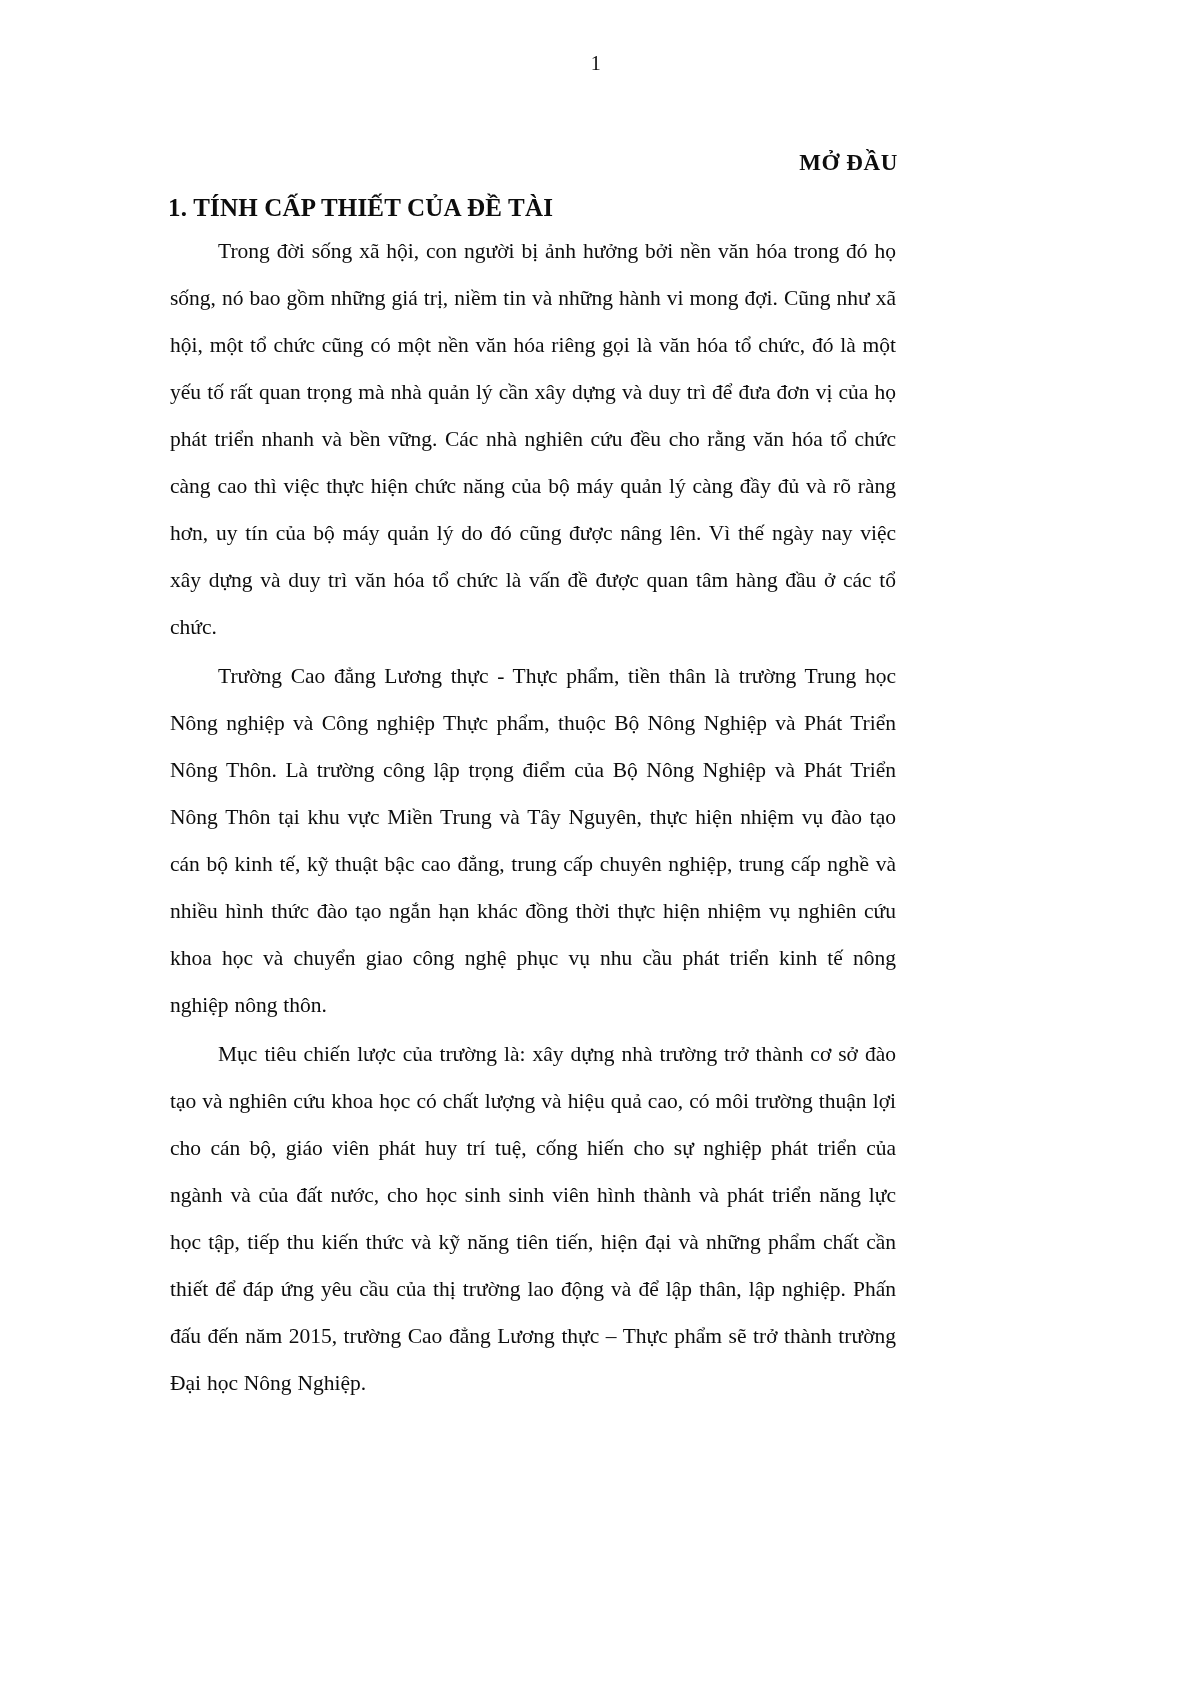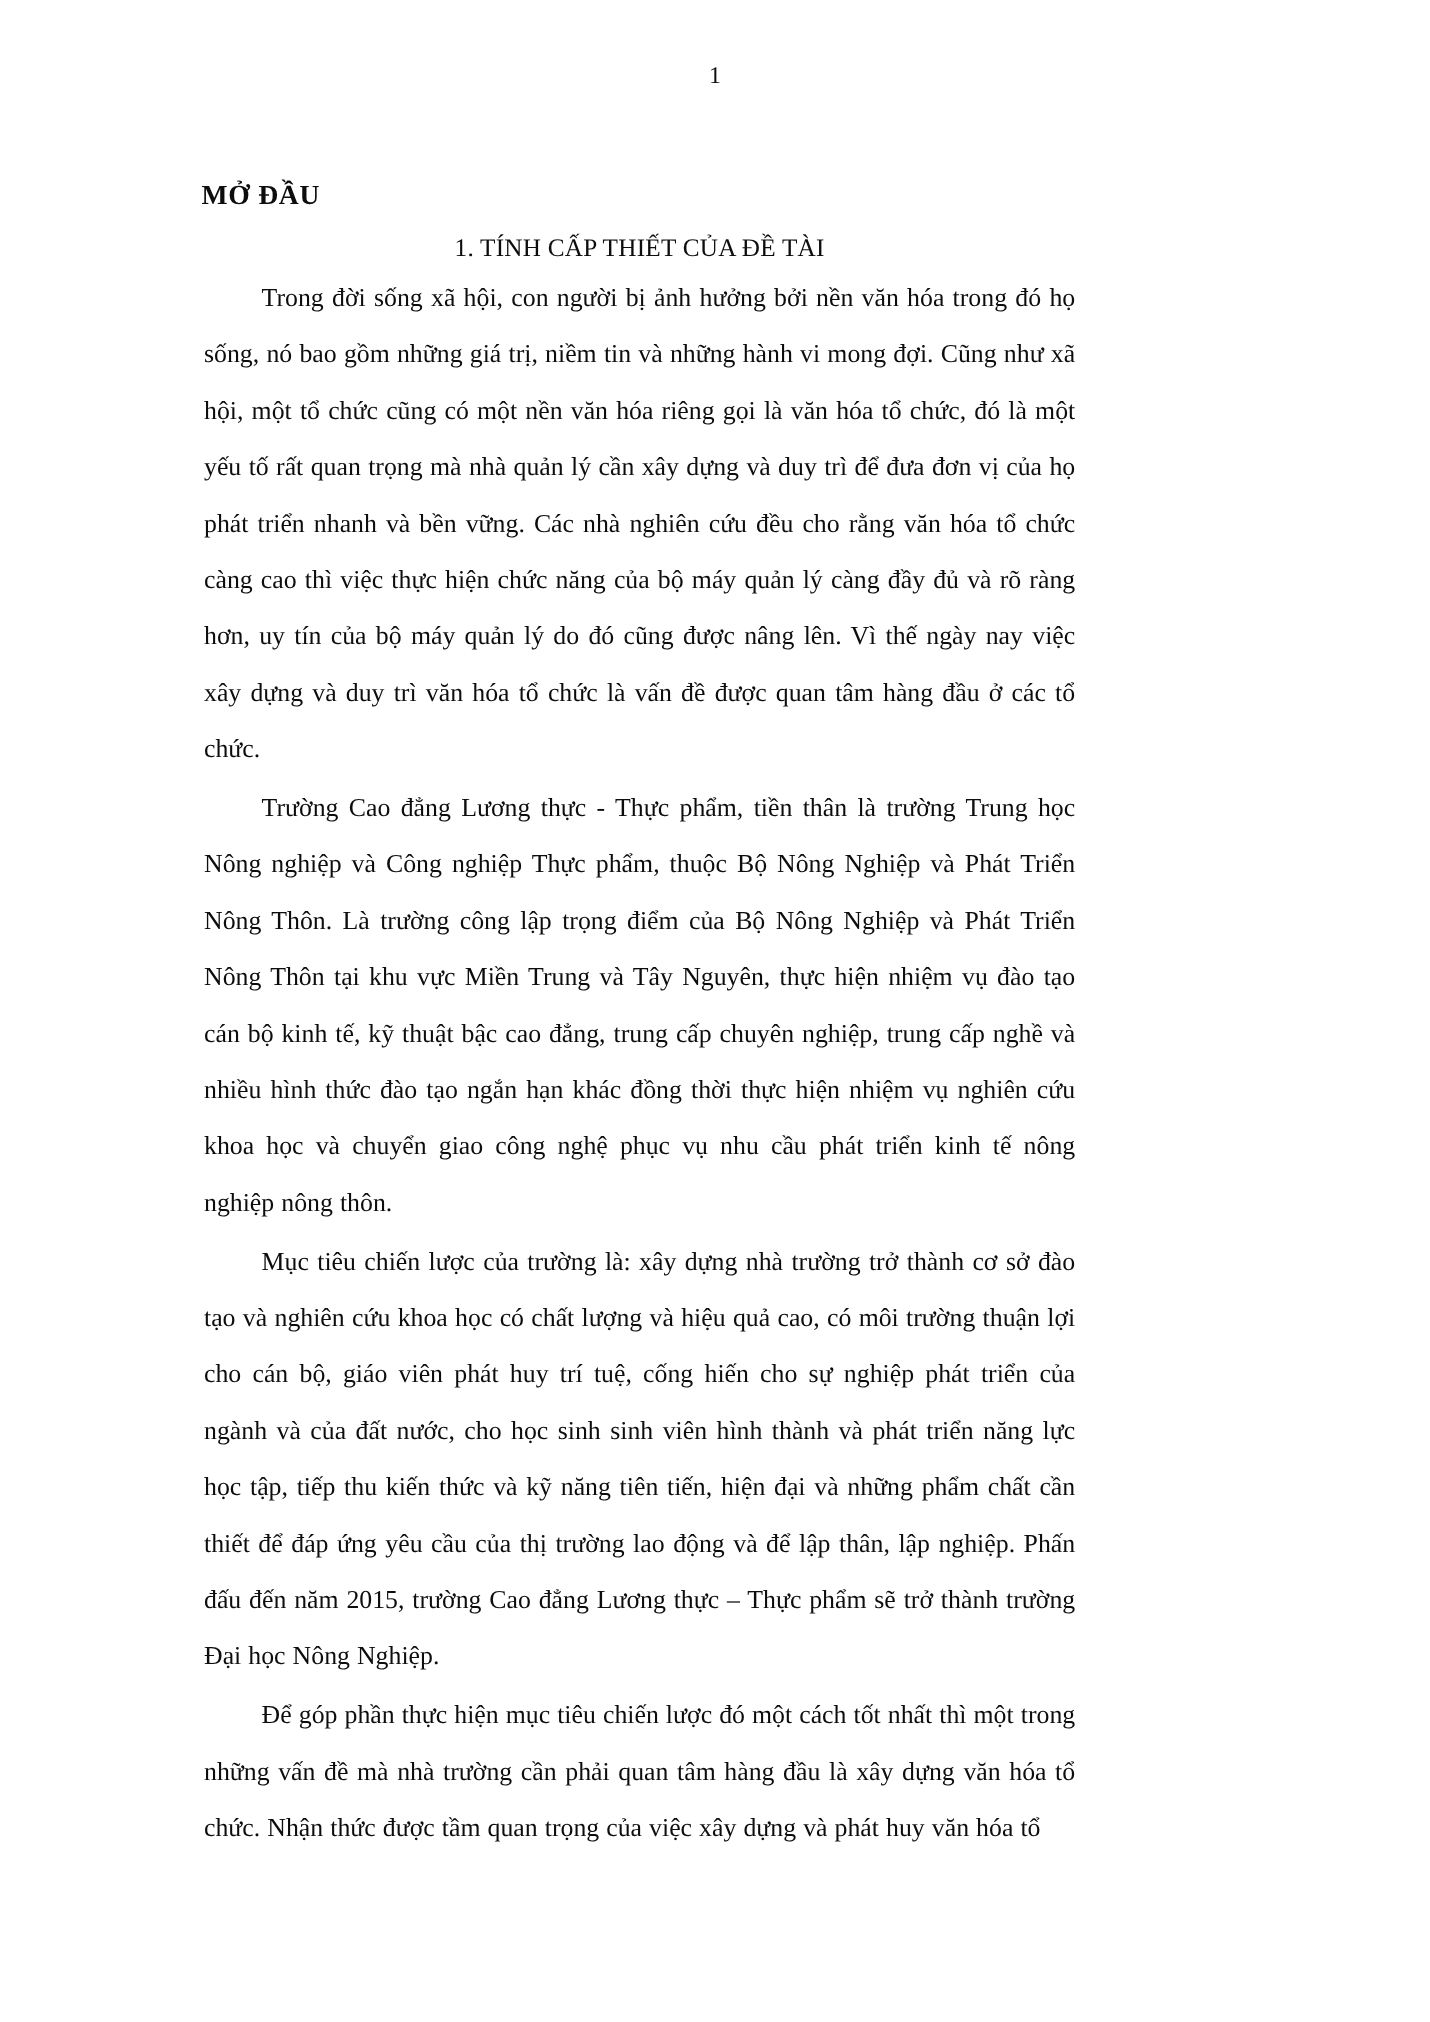--- a/index.html
+++ b/index.html
@@ -27,32 +27,32 @@
     font-size: 20px;
     letter-spacing: 0.5px;
   }
   .content {
     position: absolute;
     top: 150px;
     left: 168px;
     width: 730px;
   }
   .doc-title {
-    text-align: left;
+    text-align: right;
     font-weight: bold;
     font-size: 23px;
     letter-spacing: 0.6px;
     margin: 0 0 18px 0;
   }
   .section-heading {
-    font-weight: normal;
-    font-size: 21px;
+    font-weight: bold;
+    font-size: 25px;
     letter-spacing: 0.2px;
     margin: 0 0 6px 0;
-    text-align: center;
+    text-align: left;
   }
   p.body-par {
     font-size: 21.5px;
     line-height: 47px;
     text-align: justify;
     text-justify: inter-word;
     margin: 2px;
     text-indent: 48px;
     word-spacing: 0.5px;
   }
@@ -69,16 +69,15 @@
 
   <div class="content">
 
     <h1 class="doc-title">MỞ ĐẦU</h1>
 
     <h2 class="section-heading">1. TÍNH CẤP THIẾT CỦA ĐỀ TÀI</h2>
 
     <p class="body-par">Trong đời sống xã hội, con người bị ảnh hưởng bởi nền văn hóa trong đó họ sống, nó bao gồm những giá trị, niềm tin và những hành vi mong đợi. Cũng như xã hội, một tổ chức cũng có một nền văn hóa riêng gọi là văn hóa tổ chức, đó là một yếu tố rất quan trọng mà nhà quản lý cần xây dựng và duy trì để đưa đơn vị của họ phát triển nhanh và bền vững. Các nhà nghiên cứu đều cho rằng văn hóa tổ chức càng cao thì việc thực hiện chức năng của bộ máy quản lý càng đầy đủ và rõ ràng hơn, uy tín của bộ máy quản lý do đó cũng được nâng lên. Vì thế ngày nay việc xây dựng và duy trì văn hóa tổ chức là vấn đề được quan tâm hàng đầu ở các tổ chức.</p>
     <p class="body-par">Trường Cao đẳng Lương thực - Thực phẩm, tiền thân là trường Trung học Nông nghiệp và Công nghiệp Thực phẩm, thuộc Bộ Nông Nghiệp và Phát Triển Nông Thôn. Là trường công lập trọng điểm của Bộ Nông Nghiệp và Phát Triển Nông Thôn tại khu vực Miền Trung và Tây Nguyên, thực hiện nhiệm vụ đào tạo cán bộ kinh tế, kỹ thuật bậc cao đẳng, trung cấp chuyên nghiệp, trung cấp nghề và nhiều hình thức đào tạo ngắn hạn khác đồng thời thực hiện nhiệm vụ nghiên cứu khoa học và chuyển giao công nghệ phục vụ nhu cầu phát triển kinh tế nông nghiệp nông thôn.</p>
     <p class="body-par">Mục tiêu chiến lược của trường là: xây dựng nhà trường trở thành cơ sở đào tạo và nghiên cứu khoa học có  chất lượng và hiệu quả cao, có môi trường thuận lợi cho cán bộ, giáo viên phát huy trí tuệ, cống hiến cho sự nghiệp phát triển của ngành và của đất nước, cho học sinh sinh viên hình thành và phát triển năng lực học tập, tiếp thu kiến thức và kỹ năng tiên tiến, hiện đại và những phẩm chất cần thiết để đáp ứng yêu cầu của thị trường lao động và để lập thân, lập nghiệp. Phấn đấu đến năm 2015, trường Cao đẳng Lương thực – Thực phẩm sẽ trở thành trường Đại học Nông Nghiệp.</p>
-    <p class="body-par">Để góp phần thực hiện mục tiêu chiến lược đó một cách tốt nhất thì một trong những vấn đề mà nhà trường cần phải quan tâm hàng đầu là xây dựng văn hóa tổ chức. Nhận thức được tầm quan trọng của việc xây dựng và phát huy văn hóa tổ</p>
 
   </div>
 </div>
 
 </body></html>

